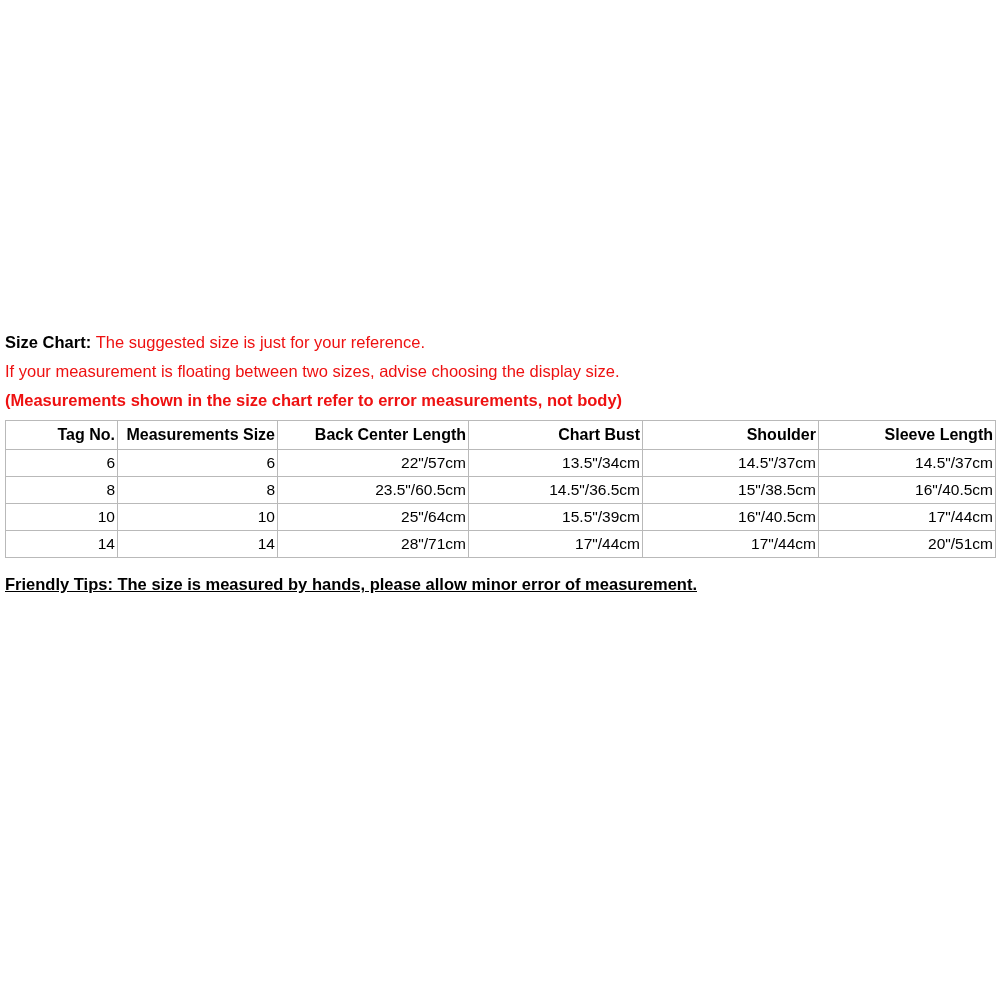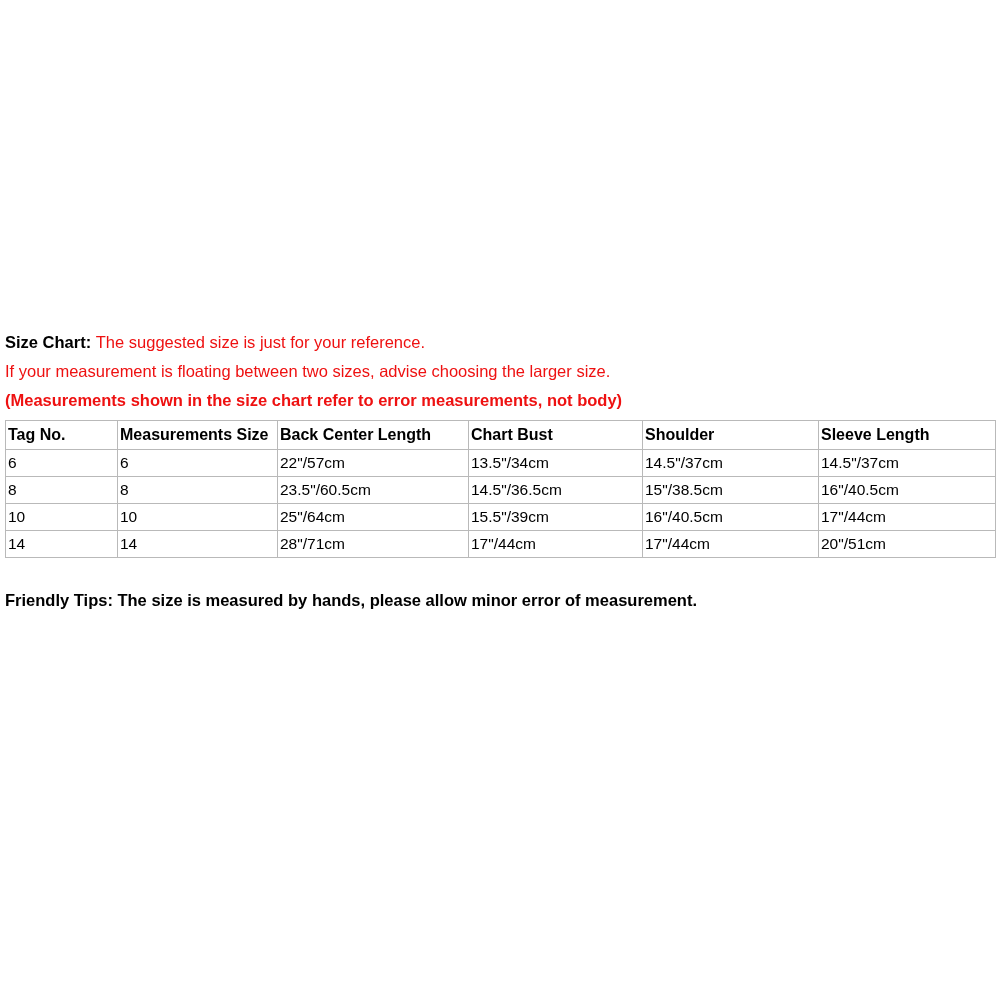--- a/index.html
+++ b/index.html
@@ -44,61 +44,62 @@
   }
   table.size-table {
     border-collapse: collapse;
     width: 990px;
     table-layout: fixed;
     margin-top: 5px;
   }
   table.size-table th,
   table.size-table td {
     border: 1px solid #b9b9b9;
-    text-align: left;
+    text-align: right;
     font-size: 15.5px;
     padding: 4px 2px;
     color: #000000;
   }
   table.size-table th {
     font-weight: bold;
     font-size: 16px;
     padding: 5px 2px;
   }
   table.size-table td {
     font-weight: normal;
   }
   col.c0 { width: 112px; }
   col.c1 { width: 160px; }
   col.c2 { width: 191px; }
   col.c3 { width: 174px; }
   col.c4 { width: 176px; }
   col.c5 { width: 177px; }
   .tips {
-    margin-top: 28px;
+    margin-top: 12px;
+    text-decoration: underline;
   }
   .tips-line {
     font-size: 16.5px;
     font-weight: bold;
     line-height: 29px;
     white-space: nowrap;
     color: #000000;
   }
 </style>
 </head>
 <body>
 
 <div class="page">
   <div class="content">
 
     <div class="intro-line">
       <span class="label-bold">Size Chart</span><span class="label-bold">: </span><span class="red">The suggested size is just for your reference.</span>
     </div>
 
-    <div class="intro-line red">If your measurement is floating between two sizes, advise choosing the larger size.</div>
+    <div class="intro-line red">If your measurement is floating between two sizes, advise choosing the display size.</div>
 
     <div class="intro-line red-bold">(Measurements shown in the size chart refer to error measurements, not body)</div>
 
     <table class="size-table">
       <colgroup>
         <col class="c0">
           <col class="c1">
           <col class="c2">
           <col class="c3">
           <col class="c4">

